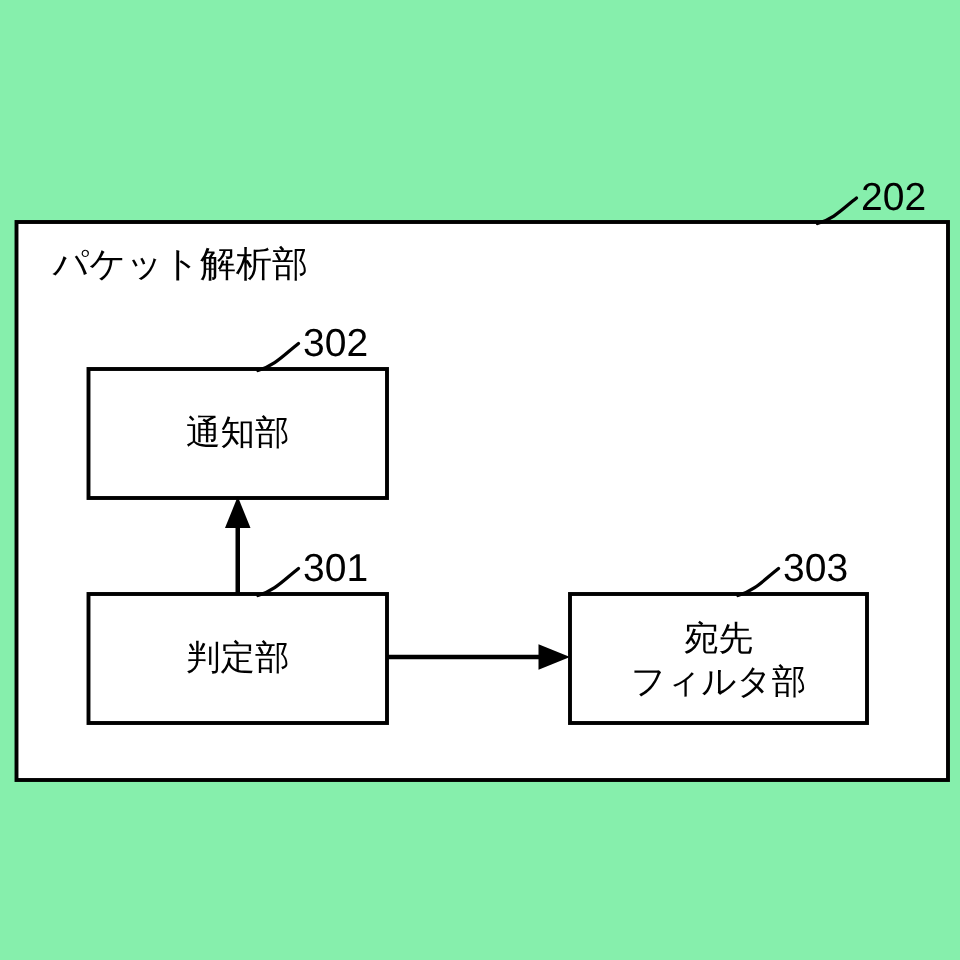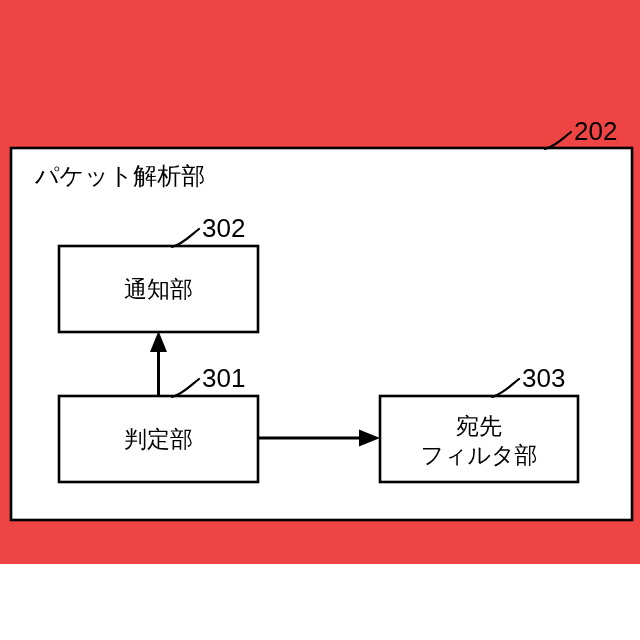--- a/index.html
+++ b/index.html
@@ -3,22 +3,22 @@
 <meta charset="utf-8">
 <style>
   html, body {
     margin: 0;
     padding: 0;
     background: #ffffff;
   }
   #canvas {
     position: relative;
     width: 640px;
-    height: 564px;
-    background: #ef4444;
+    height: 640px;
+    background: #86efac;
     overflow: hidden;
     font-family: "Liberation Sans", "DejaVu Sans", sans-serif;
   }
   #diagram-svg {
     position: absolute;
     left: 0;
     top: 0;
     width: 640px;
     height: 640px;
   }

